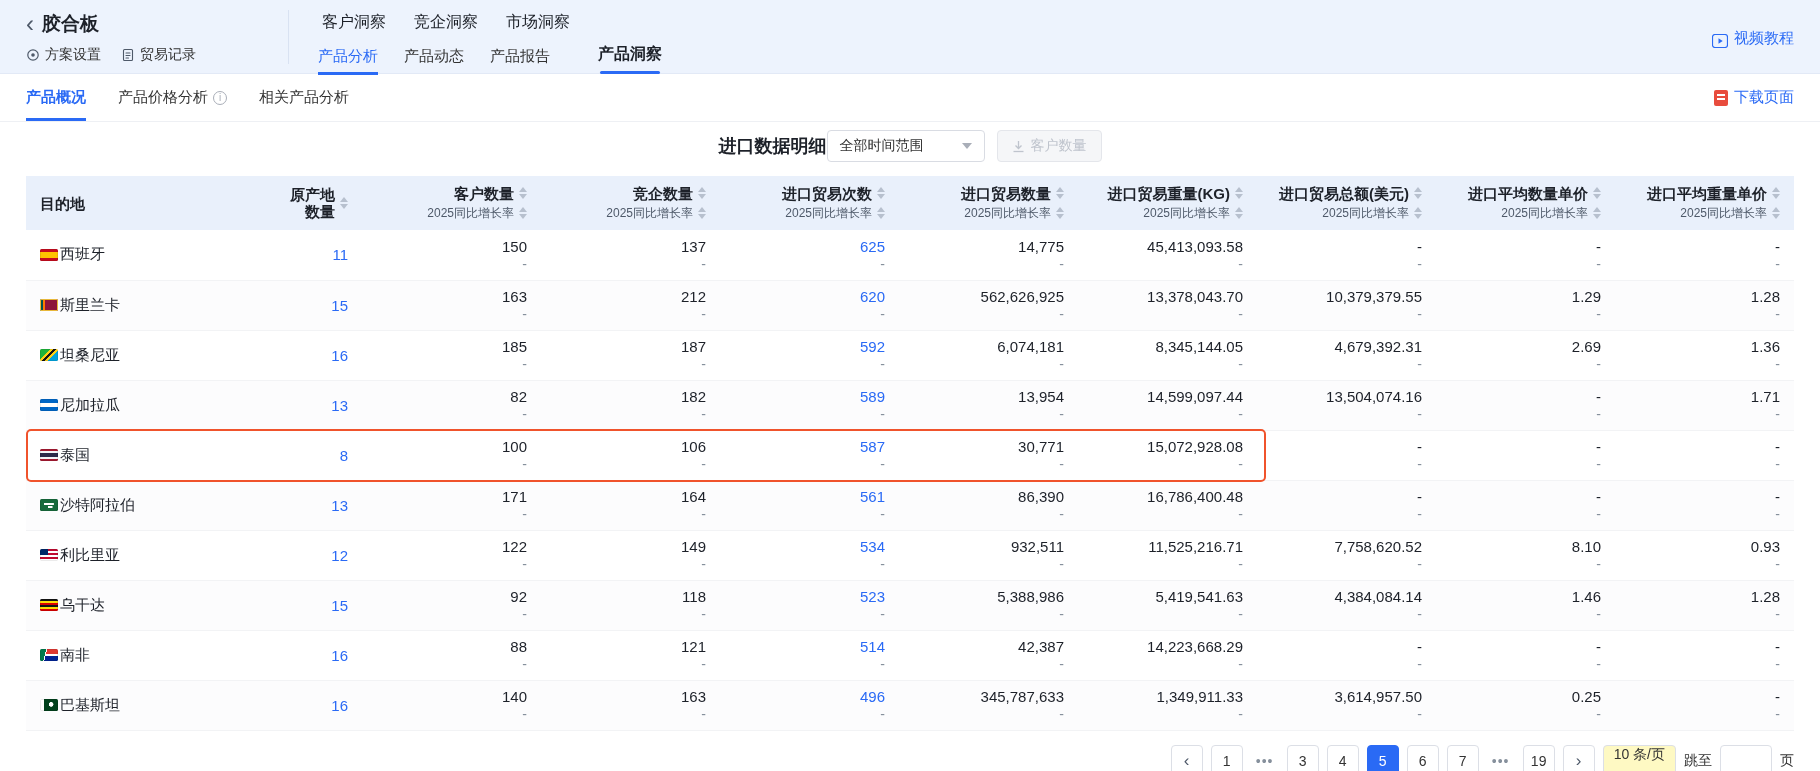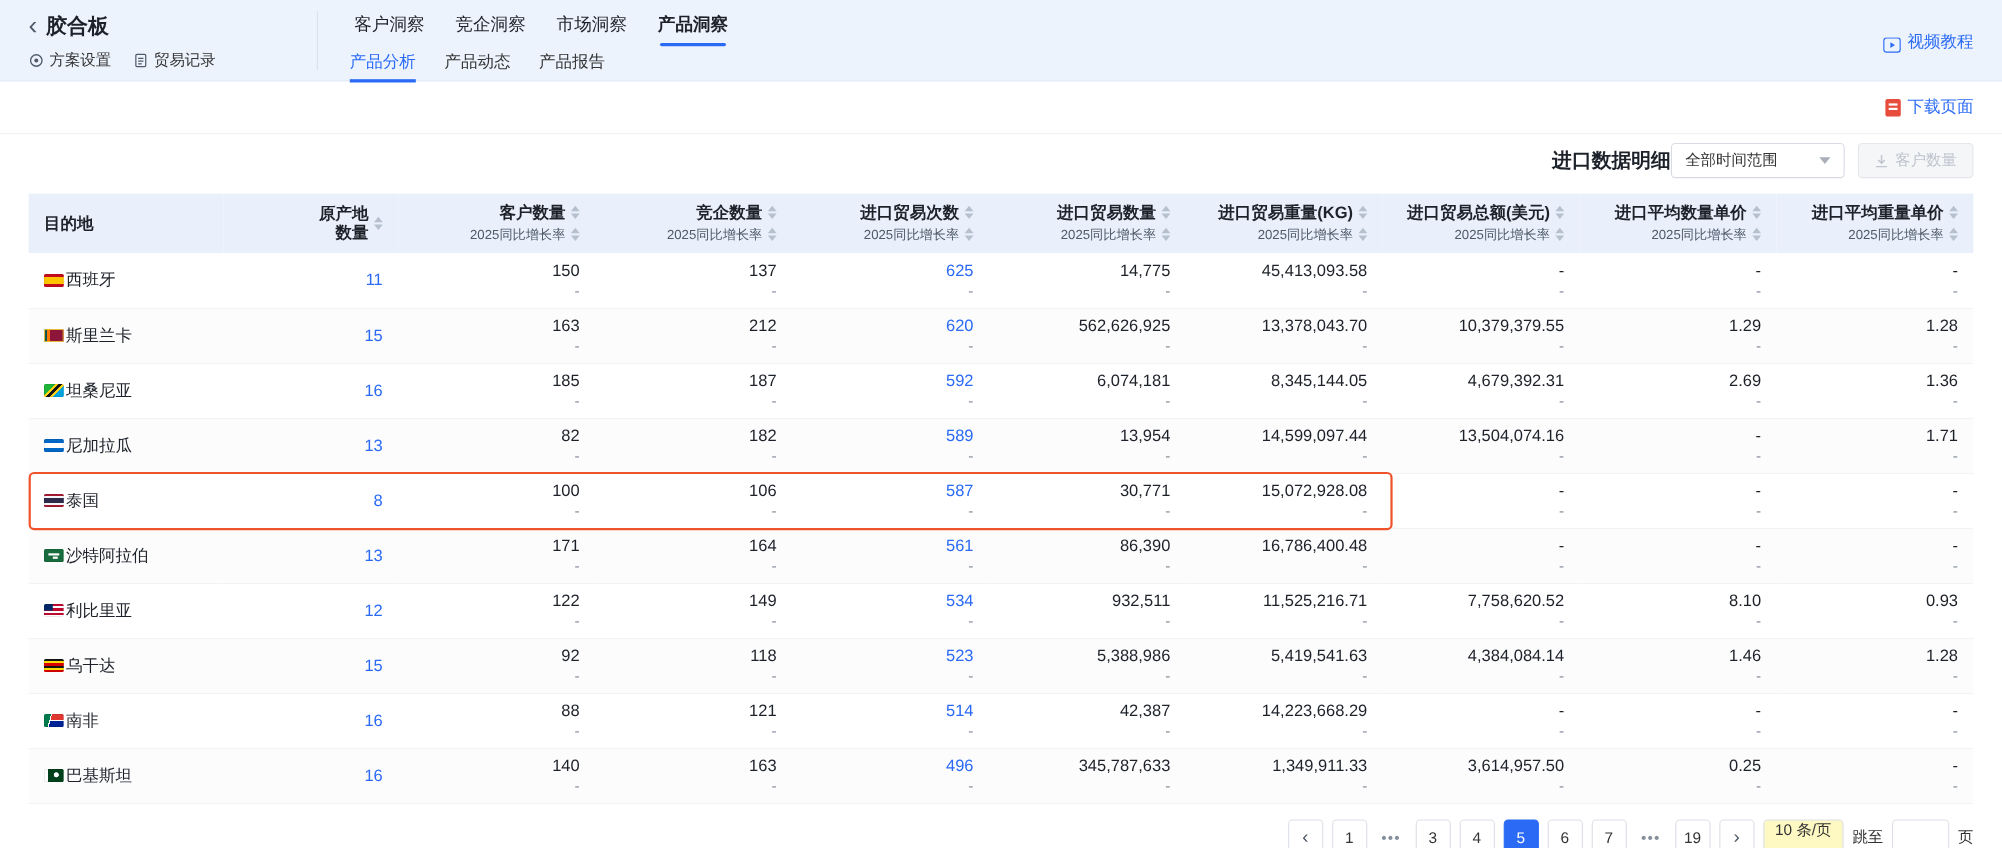--- a/index.html
+++ b/index.html
@@ -12,41 +12,41 @@
   
   .top-header { position: relative; height: 74px; background: #edf3fd; border-bottom: 1px solid #e2e9f6; }
   .back-title { position: absolute; left: 26px; top: 11px; display: flex; align-items: center; gap: 8px; }
   .back-icon { font-size: 24px; color: #4e5969; line-height: 22px; cursor: pointer; }
   .page-title { font-size: 19px; font-weight: bold; color: #1d2129; }
   .tool-row { position: absolute; left: 26px; top: 46px; display: flex; gap: 20px; }
   .tool-item { display: flex; align-items: center; gap: 5px; font-size: 14px; color: #333; cursor: pointer; }
   .vdivider { position: absolute; left: 288px; top: 10px; height: 54px; width: 1px; background: #d9e2f2; }
   .main-tabs { position: absolute; left: 322px; top: 12px; display: flex; gap: 28px; }
   .main-tab { font-size: 16px; color: #1d2129; cursor: pointer; position: relative; padding-bottom: 4px; }
-  .main-tab.active { font-weight: bold; }
+  .main-tab.active { font-weight: bold; margin-top: 32px; }
   .main-tab.active::after { content: ""; position: absolute; left: 2px; right: 2px; bottom: -5px; height: 3px; border-radius: 2px; background: #2a6af5; }
   .sub-tabs { position: absolute; left: 318px; top: 47px; display: flex; gap: 26px; }
   .sub-tab { font-size: 15px; color: #333; cursor: pointer; position: relative; }
   .sub-tab.active { color: #2a6af5; }
   .sub-tab.active::after { content: ""; position: absolute; left: 0; right: 0; bottom: -9px; height: 3px; background: #2a6af5; }
   .video-tutorial { position: absolute; right: 26px; top: 29px; display: flex; align-items: flex-end; gap: 6px; color: #2a6af5; font-size: 15px; cursor: pointer; }
 
   
   .nav-bar { display: flex; align-items: center; height: 48px; padding: 0 26px; background: #fff; border-bottom: 1px solid #eef0f4; }
   .nav-tabs { display: flex; gap: 32px; height: 100%; }
   .nav-tab { display: flex; align-items: center; gap: 5px; font-size: 15px; color: #333; cursor: pointer; position: relative; height: 100%; }
   .nav-tab.active { color: #2a6af5; font-weight: bold; }
   .nav-tab.active::after { content: ""; position: absolute; bottom: 0; left: 0; right: 0; height: 3px; background: #2a6af5; }
   .info-icon { width: 14px; height: 14px; border: 1px solid #a9aeb8; border-radius: 50%; color: #a9aeb8; font-size: 10px; line-height: 12px; text-align: center; font-style: normal; }
   .download-page { margin-left: auto; display: flex; align-items: center; gap: 6px; color: #2a6af5; font-size: 15px; cursor: pointer; }
   .pdf-icon { width: 14px; height: 16px; background: #e84c3d; border-radius: 2px; position: relative; }
   .pdf-icon::after { content: ""; position: absolute; left: 3px; right: 3px; top: 4px; height: 2px; background: #fff; box-shadow: 0 4px 0 #fff; }
 
   
-  .content-head { display: flex; align-items: center; justify-content: flex-end; padding: 8px 26px 14px; }
+  .content-head { display: flex; align-items: center; justify-content: center; padding: 8px 26px 14px; }
   .section-title { font-size: 18px; font-weight: bold; color: #1d2129; }
   .controls { display: flex; gap: 12px; align-items: center; }
   .select-box { display: flex; align-items: center; justify-content: space-between; gap: 10px; width: 158px; height: 32px; border: 1px solid #d9dce3; border-radius: 4px; padding: 0 12px; font-size: 14px; color: #333; background: #fff; cursor: pointer; }
   .caret-down { width: 0; height: 0; border-left: 5px solid transparent; border-right: 5px solid transparent; border-top: 6px solid #a9aeb8; }
   .btn-disabled { display: flex; align-items: center; gap: 6px; height: 32px; padding: 0 14px; background: #f5f6f8; border: 1px solid #e4e6eb; border-radius: 4px; color: #bfc4cd; font-size: 14px; cursor: not-allowed; }
 
   
   .table-wrap { position: relative; margin: 0 26px; }
   table { width: 1768px; border-collapse: collapse; table-layout: fixed; }
   thead tr { height: 54px; }
@@ -130,20 +130,32 @@
   <div class="video-tutorial">
     <svg width="16" height="14" viewBox="0 0 16 14">
         <rect x="0.5" y="0.5" width="15" height="13" rx="2.5" fill="none" stroke="#2a6af5" stroke-width="1.2"></rect>
         <path d="M6.5 4.3l4.2 2.7-4.2 2.7z" fill="#2a6af5"></path>
       </svg>
     <span>视频教程</span>
   </div>
 </header>
 
 <div class="nav-bar">
+  <div class="nav-tabs" id="nav-tabs">
+      <div class="nav-tab active">
+        <span>产品概况</span>
+      </div>
+      <div class="nav-tab">
+        <span>产品价格分析</span>
+        <i class="info-icon">i</i>
+      </div>
+      <div class="nav-tab">
+        <span>相关产品分析</span>
+      </div>
+    </div>
   <div class="download-page">
     <span class="pdf-icon"></span>
     <span>下载页面</span>
   </div>
 </div>
 
 <main>
   <div class="content-head">
     <h2 class="section-title">进口数据明细</h2>
     <div class="controls">

